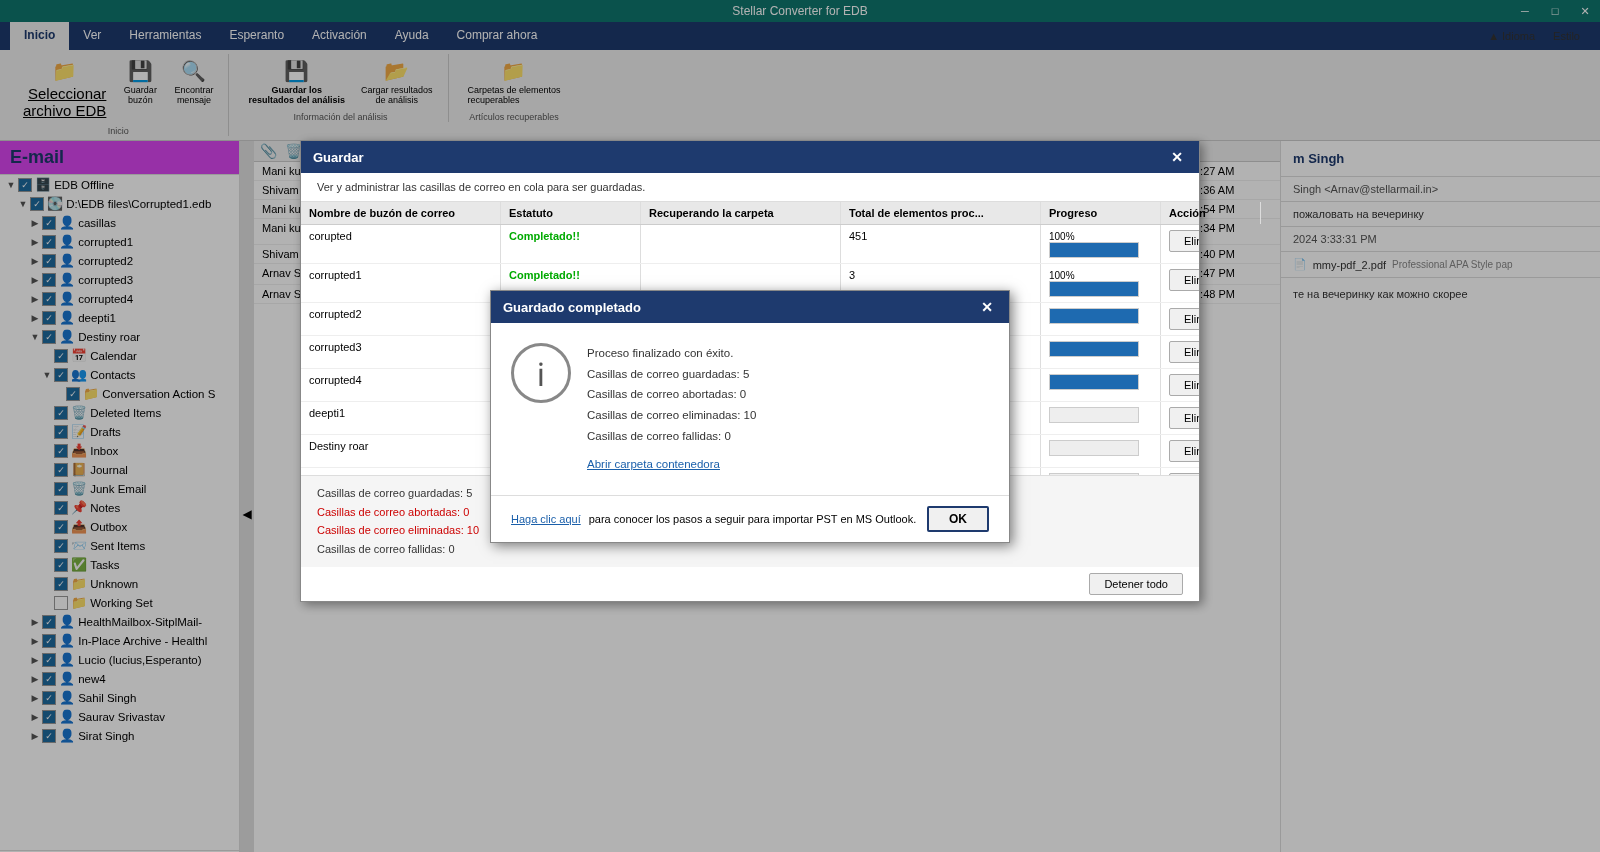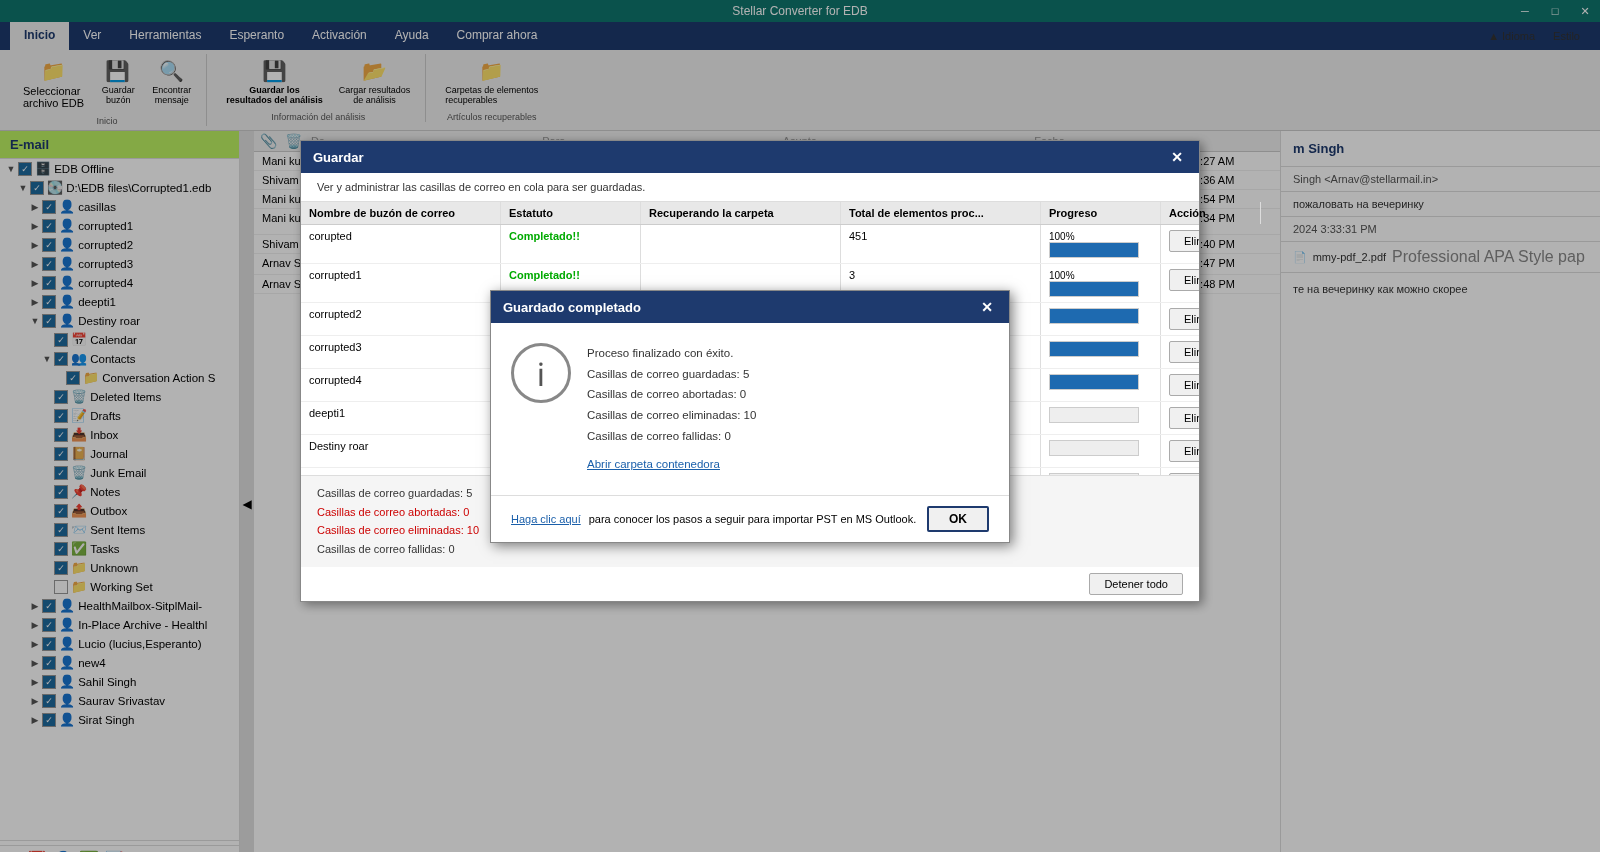--- a/index.html
+++ b/index.html
@@ -119,24 +119,24 @@
     
     .sidebar {
       width: 240px;
       background: white;
       border-right: 1px solid #ddd;
       display: flex;
       flex-direction: column;
       overflow: hidden;
     }
     .sidebar-header {
-      background: #bef264;
+      background: #d946ef;
       padding: 6px 10px;
       font-weight: bold;
-      font-size: 13px;
+      font-size: 18px;
       border-bottom: 1px solid #ddd;
       color: #1e3a6e;
     }
     .sidebar-tree {
       flex: 1;
       overflow-y: auto;
       overflow-x: hidden;
     }
     .tree-item {
       display: flex;
@@ -442,21 +442,21 @@
     <div class="ribbon-right">
       <span>▲ Idioma</span>
       <span>Estilo</span>
     </div>
   </div>
   <div class="ribbon-content">
     <div class="ribbon-group">
       <div class="ribbon-multi">
         <div class="ribbon-btn">
           <span class="ribbon-icon">📁</span>
-          <span style="font-size:11px;text-align:left;">Seleccionar<br>archivo EDB</span>
+          <span style="font-size:15px;text-align:right;text-decoration:underline;">Seleccionar<br>archivo EDB</span>
         </div>
         <div class="ribbon-btn">
           <span class="ribbon-icon">💾</span>
           <span style="font-size:9px;text-align:center;">Guardar<br>buzón</span>
         </div>
         <div class="ribbon-btn">
           <span class="ribbon-icon">🔍</span>
           <span style="font-size:9px;text-align:center;">Encontrar<br>mensaje</span>
         </div>
       </div>
@@ -778,21 +778,21 @@
   </div>
 
   <div class="right-panel">
     <div style="padding:10px 12px; font-size:13px; font-weight:bold; color:#1e3a6e; border-bottom:1px solid #ddd;">m Singh</div>
     <div style="padding:6px 12px; font-size:11px; color:#555; border-bottom:1px solid #ddd;">Singh &lt;Arnav@stellarmail.in&gt;</div>
     <div style="padding:6px 12px; font-size:11px; color:#333; border-bottom:1px solid #ddd;">пожаловать на вечеринку</div>
     <div style="padding:6px 12px; font-size:11px; color:#555; border-bottom:1px solid #ddd;">2024 3:33:31 PM</div>
     <div style="padding:6px 12px; font-size:11px; color:#333; border-bottom:1px solid #ddd; display:flex; align-items:center; gap:6px;">
       <span>📄</span>
       <span>mmy-pdf_2.pdf</span>
-      <span style="color:#888; font-size:16px;">Professional APA Style pap</span>
+      <span style="color:#888; font-size:10px;">Professional APA Style pap</span>
     </div>
     <div style="padding:10px 12px; font-size:11px; color:#333;">те на вечеринку как можно скорее</div>
   </div>
 
 </div>
 
 <div class="overlay"></div>
 
 <div class="dialog-guardar">
   <div class="dialog-title-bar">

